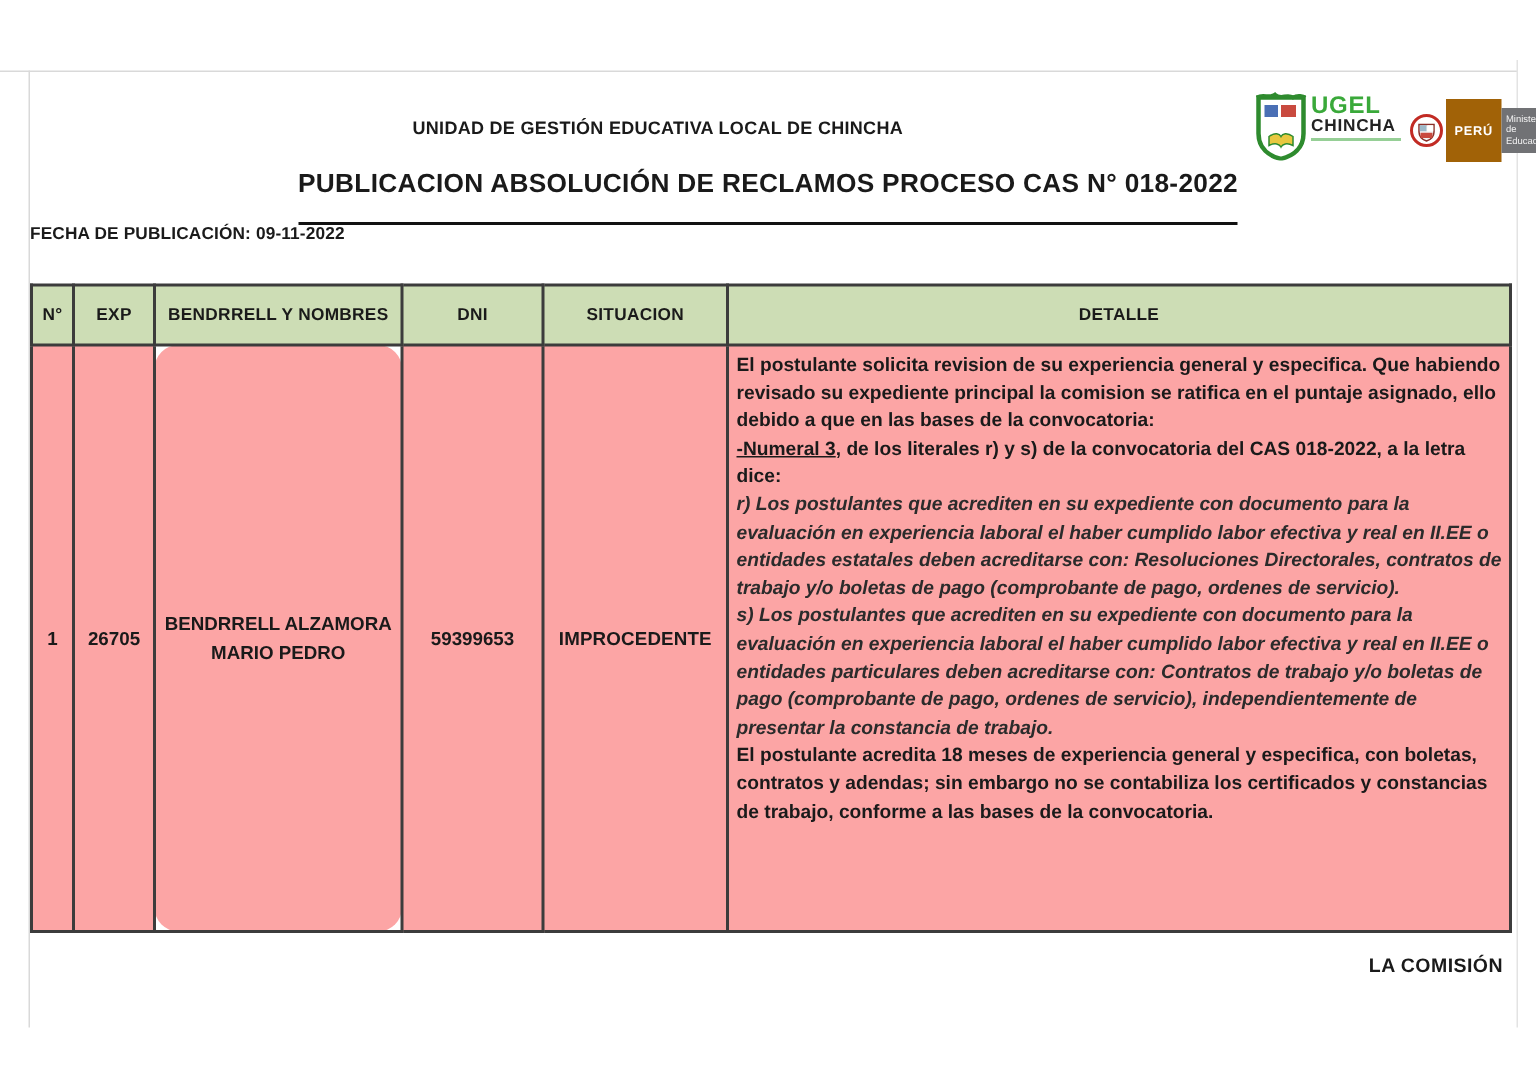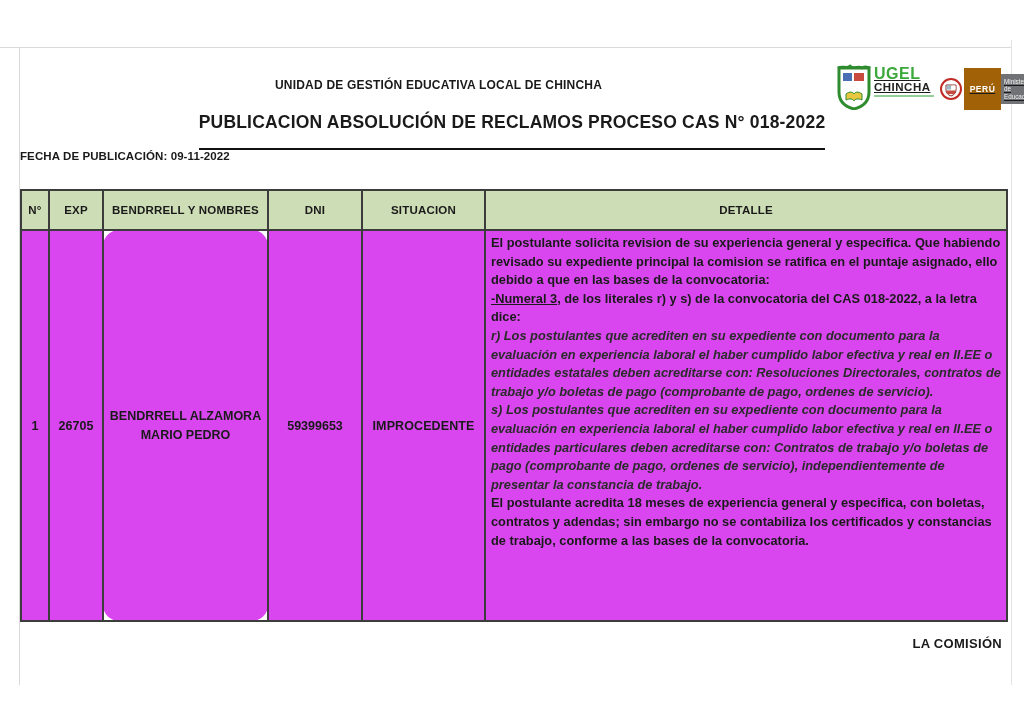--- a/index.html
+++ b/index.html
@@ -30,21 +30,21 @@
   .main-title span {
     font-size: 17.5px; font-weight: bold; border-bottom: 2px solid #111;
     padding-bottom: 16px; letter-spacing: 0.2px;
   }
   .fecha {
     position: absolute; left: 20px; top: 150px;
     font-size: 11.5px; font-weight: bold; letter-spacing: 0.1px;
   }
 
   
-  .logo-block { position: absolute; left: 836px; top: 58px; width: 176px; height: 52px; display: flex; align-items: flex-end; text-decoration: underline; }
+  .logo-block { position: absolute; left: 836px; top: 58px; width: 176px; height: 52px; display: flex; align-items: center; }
   .ugel-logo { display: flex; align-items: flex-start; }
   .ugel-shield { width: 36px; height: 46px; flex: 0 0 auto; }
   .ugel-text { margin-left: 2px; padding-top: 2px; }
   .ugel-name { font-size: 16px; font-weight: bold; color: #3aa93a; line-height: 15px; letter-spacing: 0.5px; }
   .ugel-sub { font-size: 11.5px; font-weight: bold; color: #222; line-height: 12px; letter-spacing: 0.5px; }
   .ugel-tagline { margin-top: 2px; width: 60px; height: 2px; background: #7cc37c; opacity: 0.8; }
   .peru-group { display: flex; align-items: center; margin-left: 6px; padding-top: 6px; }
   .peru-emblem { width: 22px; height: 24px; margin-right: 2px; }
   .peru-box {
     width: 37px; height: 42px; background: #a16207; color: #fff;
@@ -62,21 +62,21 @@
     position: absolute; left: 20px; top: 189px;
     border-collapse: collapse; table-layout: fixed; width: 986px;
   }
   .cas-table th, .cas-table td { border: 2px solid #3c3c3c; }
   .cas-table th {
     background: #cdddb5; height: 40px; font-size: 11.5px; font-weight: bold;
     text-align: center; vertical-align: middle; letter-spacing: 0.2px;
   }
   .cas-table td {
     height: 391px; vertical-align: middle; text-align: center;
-    font-size: 12.5px; font-weight: bold; background: #d946ef;
+    font-size: 12.5px; font-weight: bold; background: #fca5a5;
   }
   .cas-table td.nombres { line-height: 19px; padding: 0 4px; border-radius: 16px; }
   .cas-table td.situacion { font-size: 12.5px; letter-spacing: 0.1px; padding: 0 1px; }
   .cas-table td.detalle {
     vertical-align: top; text-align: left; font-weight: normal;
     padding: 3px 2px 3px 5px; font-size: 12.8px; line-height: 18.6px;
   }
   .detalle .para { margin: 0; font-weight: bold; }
   .detalle .para.bold { font-weight: bold; }
   .detalle .para.italic { font-style: italic; color: #2b2b2b; }

